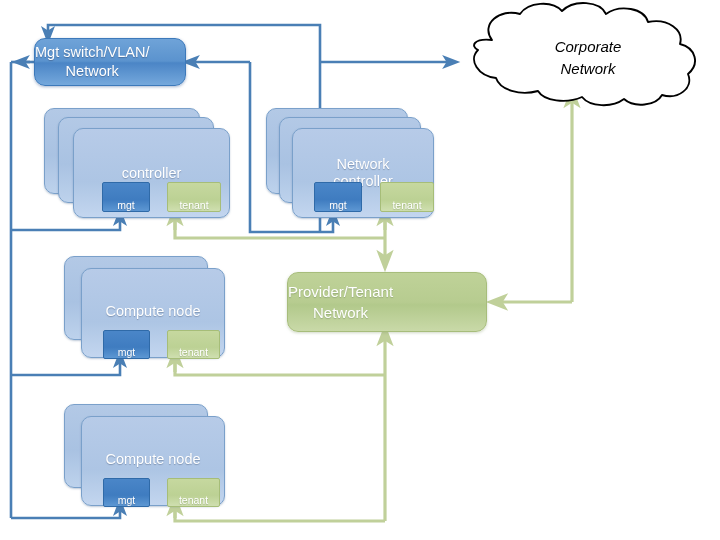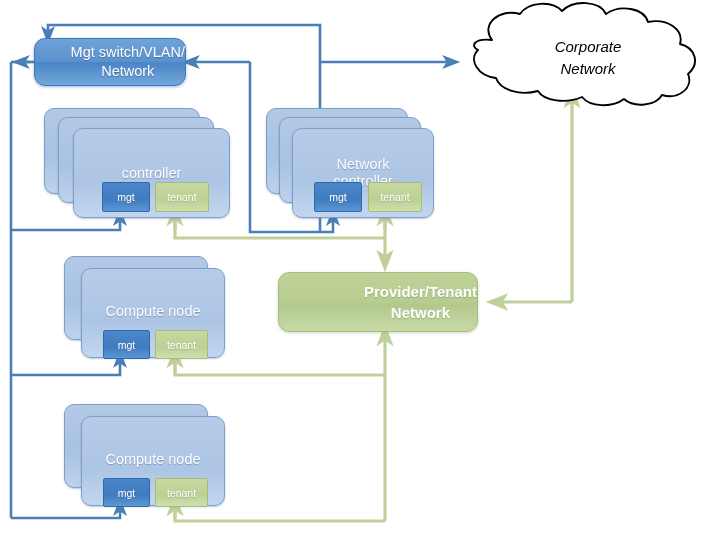--- a/index.html
+++ b/index.html
@@ -45,44 +45,45 @@
     text-shadow: 0 1px 1px rgba(90,110,140,.55);
     white-space: pre-line;
   }
   .chip {
     position: absolute;
     box-sizing: border-box;
     border-radius: 2px;
     font-size: 10.5px;
     color: #ffffff;
     display: flex;
-    align-items: center;
+    align-items: flex-end;
     justify-content: center;
     text-shadow: 0 1px 1px rgba(80,100,130,.5);
   }
   .chip.mgt {
     background: linear-gradient(to bottom, #4a86c8 0%, #3f7cc0 60%, #5d97d3 100%);
     border: 1px solid #2f6aa8;
   }
   .chip.tenant {
     background: linear-gradient(to bottom, #c3d69b 0%, #bcd193 60%, #cede ad 100%);
     background: linear-gradient(to bottom, #c6d89f 0%, #bcd194 60%, #cfdfb0 100%);
     border: 1px solid #a6bd78;
     text-shadow: 0 1px 1px rgba(130,150,110,.55);
+    margin-left: 12px;
   }
 
   
   .pbox {
     position: absolute;
     z-index: 3;
     box-sizing: border-box;
     border-radius: 11px;
     display: flex;
     align-items: center;
-    justify-content: flex-end;
+    justify-content: flex-start;
     text-align: center;
     color: #ffffff;
     white-space: pre-line;
   }
   .pbox.blue {
     background: linear-gradient(to bottom, #6fa3d8 0%, #5b93ce 48%, #4b85c6 52%, #74a8dc 100%);
     border: 1px solid #3c79ba;
     box-shadow: 0 1px 3px rgba(60,95,150,.45);
     font-size: 14.5px;
     line-height: 19px;
@@ -239,18 +240,18 @@
       <div class="card-label" style="top:34px;">Compute node</div>
     </div>
     <div class="chip mgt" style="left:39px; top:74px; width:47px; height:29px;">
       <span>mgt</span>
     </div>
     <div class="chip tenant" style="left:91px; top:74px; width:53px; height:29px;">
       <span>tenant</span>
     </div>
   </div>
 
-  <div class="pbox green" style="left:278px; top:272px; width:200px; height:60px;font-weight:bold;">
+  <div class="pbox green" style="left:287px; top:272px; width:200px; height:60px;">
     <span>Provider/Tenant
 Network</span>
   </div>
 
 </div>
 
 </body></html>

